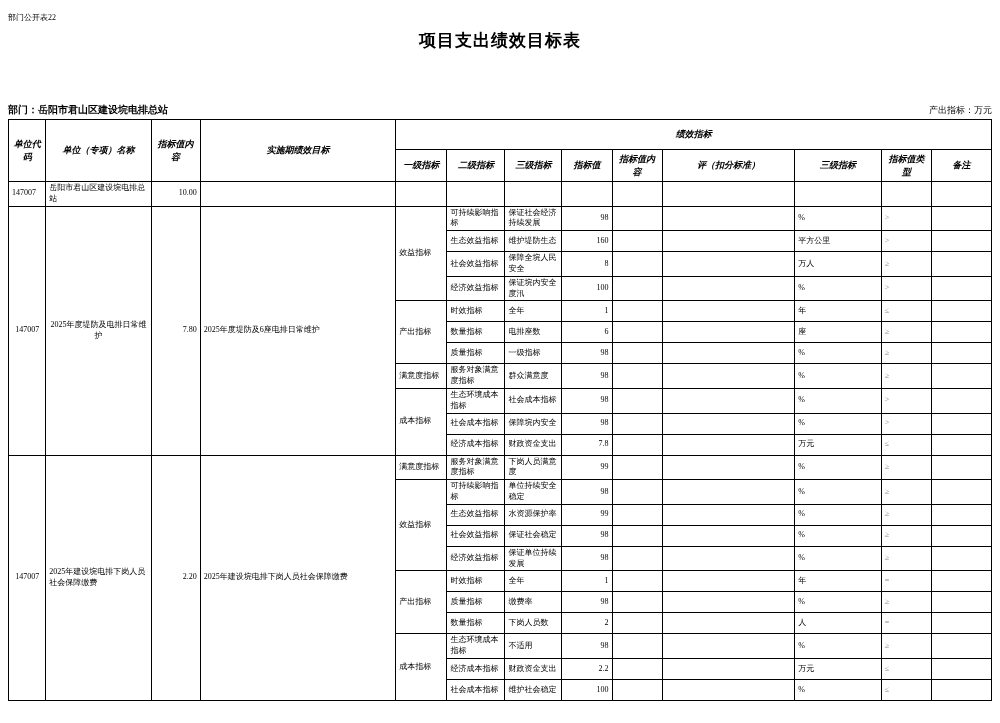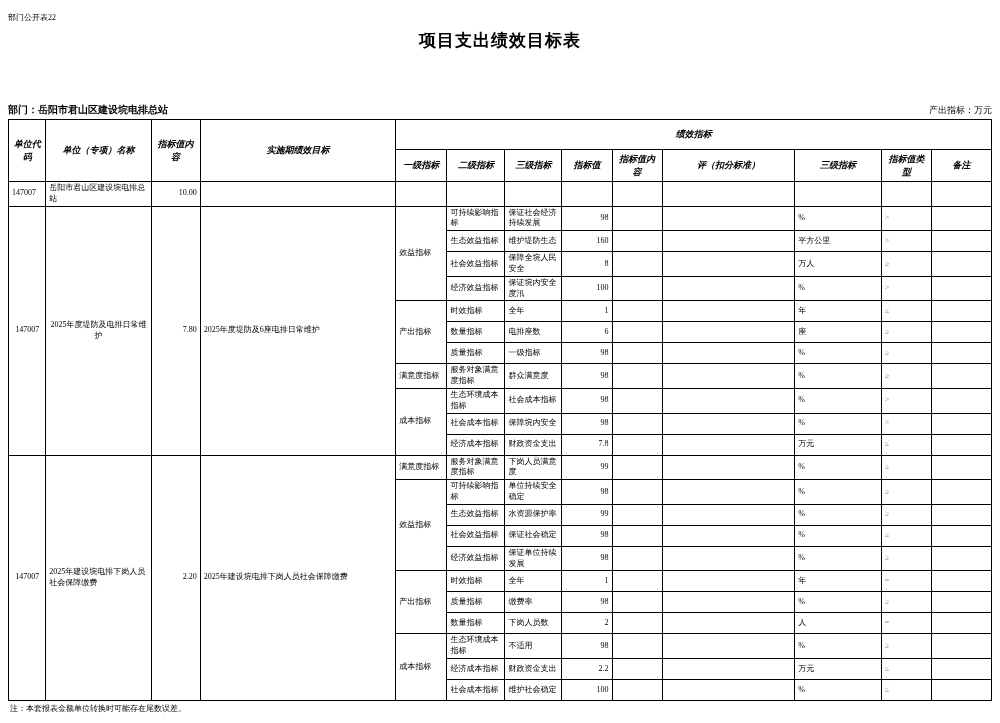--- a/index.html
+++ b/index.html
@@ -335,15 +335,14 @@
           <td class="ar">100</td>
           <td class="al"></td>
           <td class="al"></td>
           <td class="al">%</td>
           <td class="al type-cell">≤</td>
           <td class="al"></td>
         </tr>
       </tbody>
   </table>
 
-  <div class="note">注：本套报表金额单位转换时可能存在尾数误差。</div>
 
 </div>
 
 </body></html>

